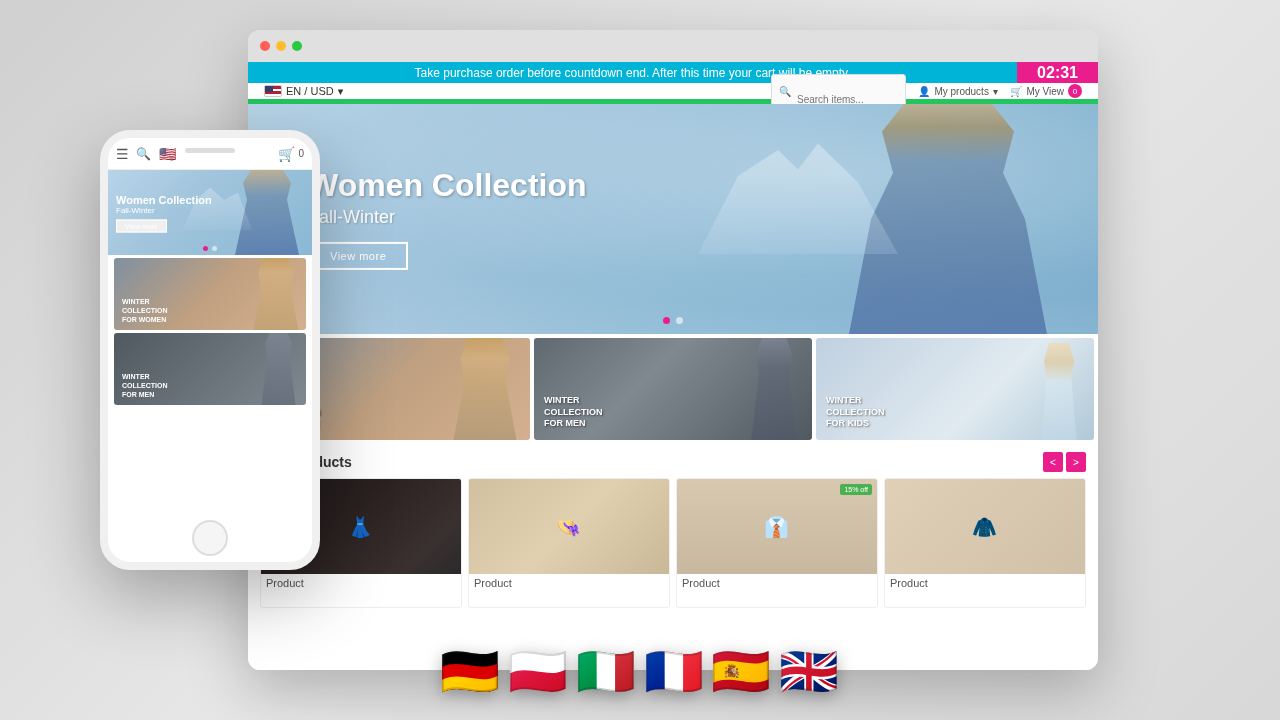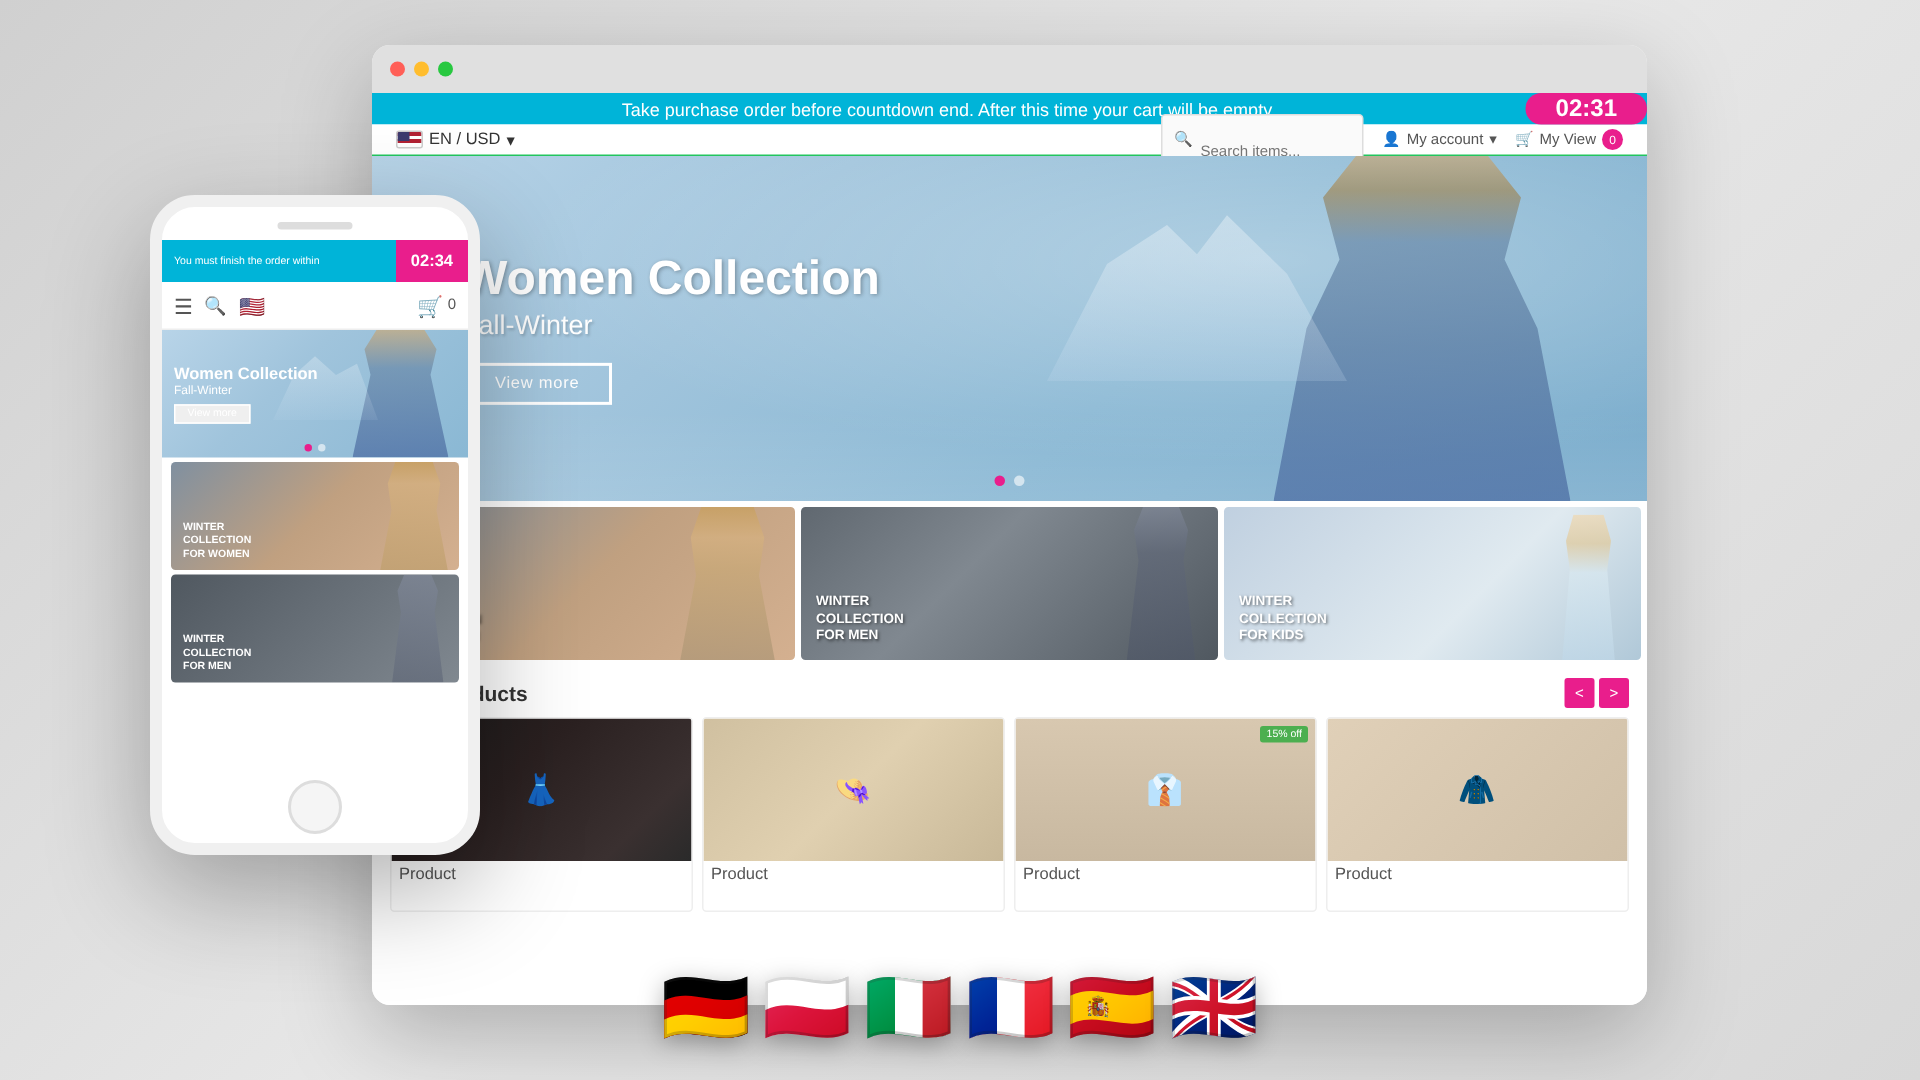--- a/index.html
+++ b/index.html
@@ -74,31 +74,30 @@
       background: #e91e8c;
       color: #fff;
       font-size: 16px;
       font-weight: bold;
       padding: 0 20px;
       height: 100%;
       display: flex;
       align-items: center;
       min-width: 80px;
       justify-content: center;
-      border-radius: 16px;
     }
 
     
     .nav-bar {
       display: flex;
       align-items: center;
       height: 21px;
       padding: 0 16px;
       background: #fff;
-      border-bottom: 1px solid #22c55e;
+      border-bottom: 5px solid #22c55e;
       gap: 12px;
     }
     .nav-lang {
       display: flex;
       align-items: center;
       gap: 4px;
       font-size: 11px;
       color: #333;
       cursor: pointer;
     }
@@ -483,21 +482,21 @@
           <span>EN / USD</span>
           <span>▾</span>
         </div>
         <div class="nav-spacer"></div>
         <div class="search-box">
           <span class="search-icon-small">🔍</span>
           <input class="search-input-nav" type="text" placeholder="Search items..." style="">
         </div>
         <div class="nav-account">
           <span>👤</span>
-          <span>My account</span>
+          <span>My products</span>
           <span>▾</span>
         </div>
         <div class="nav-cart">
           <span>🛒</span>
           <span>My View</span>
           <div class="cart-badge">0</div>
         </div>
       </div>
 
       <div class="hero-banner">
@@ -573,24 +572,20 @@
         </div>
       </div>
 
     </div>
   </div>
 
   <div class="mobile-phone">
     <div class="phone-speaker"></div>
     <div class="phone-screen">
 
-      <div class="phone-countdown">
-        <div class="phone-countdown-msg">You must finish the order within</div>
-        <div class="phone-countdown-timer">02:34</div>
-      </div>
 
       <div class="phone-nav">
         <span class="phone-hamburger">☰</span>
         <span class="phone-search-icon">🔍</span>
         <span class="phone-flag">🇺🇸</span>
         <div class="phone-cart-area">
           <span class="phone-cart-icon">🛒</span>
           <span class="phone-cart-num">0</span>
         </div>
       </div>

